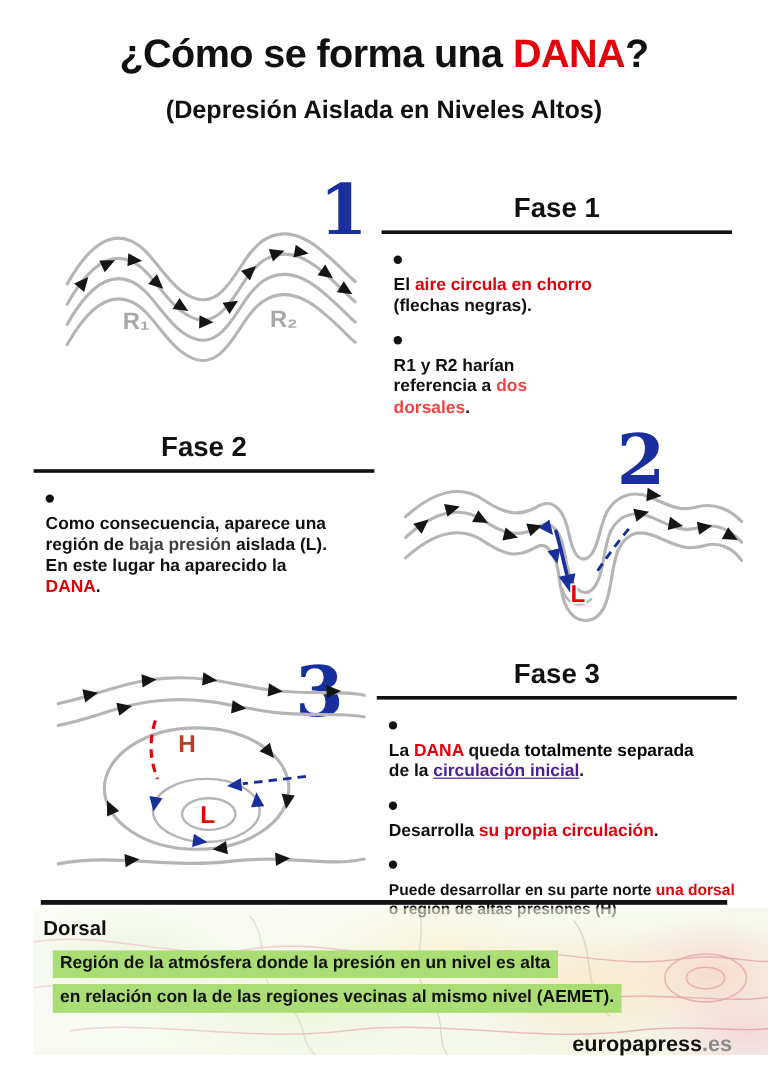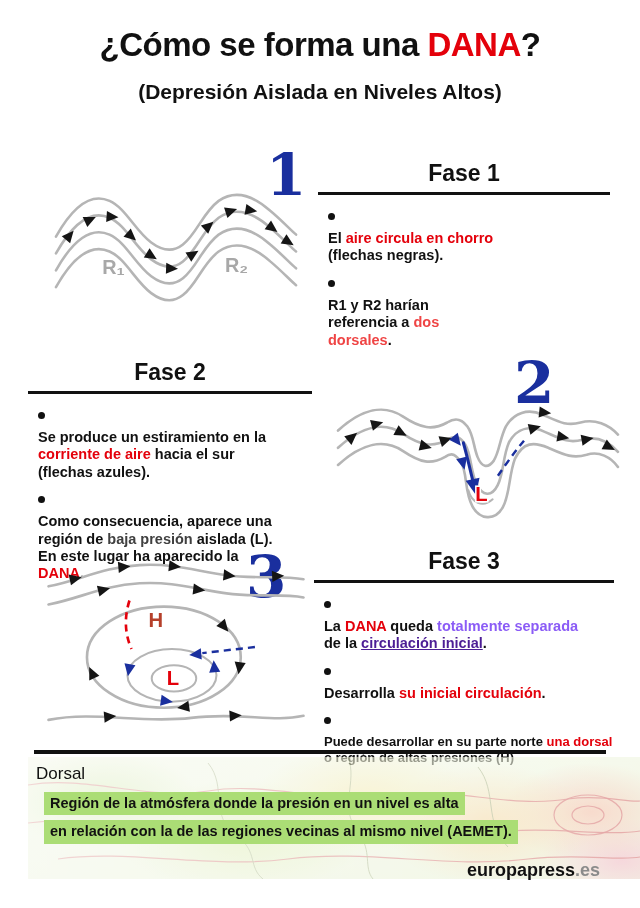--- a/index.html
+++ b/index.html
@@ -75,26 +75,26 @@
          radial-gradient(160px 75px at 55% 35%, rgba(240,228,150,.95), rgba(240,228,150,0) 70%),
          radial-gradient(150px 85px at 75% 55%, rgba(244,206,140,.9), rgba(244,206,140,0) 70%),
          radial-gradient(130px 70px at 92% 45%, rgba(242,178,150,.9), rgba(242,178,150,0) 70%),
          radial-gradient(120px 60px at 97% 85%, rgba(240,170,185,.85), rgba(240,170,185,0) 70%),
          linear-gradient(180deg,#eef5dc,#e6f0cf);}
   .map::after{content:"";position:absolute;inset:0;
        background:linear-gradient(to right, rgba(255,255,255,.55), rgba(255,255,255,.12));}
   .iso{stroke:#cc5555;fill:none;stroke-width:1.2;opacity:.85;}
   .mborder{stroke:#8a9a60;fill:none;stroke-width:1;opacity:.8;}
 
-  .dorsal-title{position:absolute;left:36px;top:764px;font-size:17px;font-weight:normal;}
+  .dorsal-title{position:absolute;left:36px;top:764px;font-size:17px;font-weight:bold;}
   .dorsal-def{position:absolute;left:44px;top:792px;font-size:14.5px;font-weight:bold;line-height:1.2;}
   .dorsal-def .line{margin-bottom:5px;}
   .hl{background:var(--green-highlight);padding:3px 6px;display:inline-block;}
 
-  .brand{position:absolute;top:860px;right:40px;font-size:18px;font-weight:bold;}
+  .brand{position:absolute;top:860px;right:30px;font-size:18px;font-weight:bold;}
   .brand-tld{color:#8b8b8b;}
 </style>
 </head>
 <body>
 
 <div class="page">
 
   <h1 class="title"><span>¿Cómo se forma una </span><span class="red">DANA</span><span>?</span></h1>
   <div class="subtitle">(Depresión Aislada en Niveles Altos)</div>
 
@@ -137,24 +137,20 @@
         <span class="dot"></span>
         <span class="bt"><span>R1 y R2 harían referencia a </span><span style="color: #ef4444;">dos dorsales</span><span>.</span></span>
       </li>
     </ul>
   </div>
 
   <div class="col col-f2">
     <h2>Fase 2</h2>
     <div class="rule"></div>
     <ul class="bullets">
-      <li>
-        <span class="dot"></span>
-        <span class="bt"><span>Se produce un estiramiento en la </span><span style="color: rgb(228, 1, 11);">corriente de aire</span><span> hacia el sur (flechas azules).</span></span>
-      </li>
       <li>
         <span class="dot"></span>
         <span class="bt"><span>Como consecuencia, aparece una región de </span><span style="color: #404040;">baja presión</span><span> aislada (L). En este lugar ha aparecido la </span><span style="color: rgb(228, 1, 11);">DANA</span><span>.</span></span>
       </li>
     </ul>
   </div>
 
   <div class="num num2">2</div>
 
   <svg class="diag diag2" viewBox="0 0 285 162" width="288" height="164">
@@ -227,25 +223,25 @@
     <text class="lbl-H" x="110" y="68" text-anchor="middle">H</text>
     <text class="lbl-L" x="127" y="126" text-anchor="middle">L</text>
   </svg>
 
   <div class="col col-f3">
     <h2>Fase 3</h2>
     <div class="rule"></div>
     <ul class="bullets">
       <li>
         <span class="dot"></span>
-        <span class="bt"><span>La </span><span style="color: rgb(228, 1, 11);">DANA</span><span> queda </span><span style="color: #8b5cf6;">totalmente separada</span><span> de la </span><span style="color: #4c1d95; text-decoration: underline;">circulación inicial</span><span>.</span></span>
-      </li>
-      <li>
-        <span class="dot"></span>
-        <span class="bt"><span>Desarrolla </span><span style="color: rgb(228, 1, 11);">su inicial circulación</span><span>.</span></span>
+        <span class="bt"><span>La </span><span style="color: rgb(228, 1, 11);">DANA</span><span> queda </span><span style="color: #000000;">totalmente separada</span><span> de la </span><span style="color: #4c1d95; text-decoration: underline;">circulación inicial</span><span>.</span></span>
+      </li>
+      <li>
+        <span class="dot"></span>
+        <span class="bt"><span>Desarrolla </span><span style="color: rgb(228, 1, 11);">su propia circulación</span><span>.</span></span>
       </li>
       <li>
         <span class="dot"></span>
         <span class="bt"><span>Puede desarrollar en su parte norte </span><span style="color: rgb(228, 1, 11);">una dorsal</span><span> o región de altas presiones (H)</span></span>
       </li>
     </ul>
   </div>
 
   <div class="footer-rule"></div>
 

